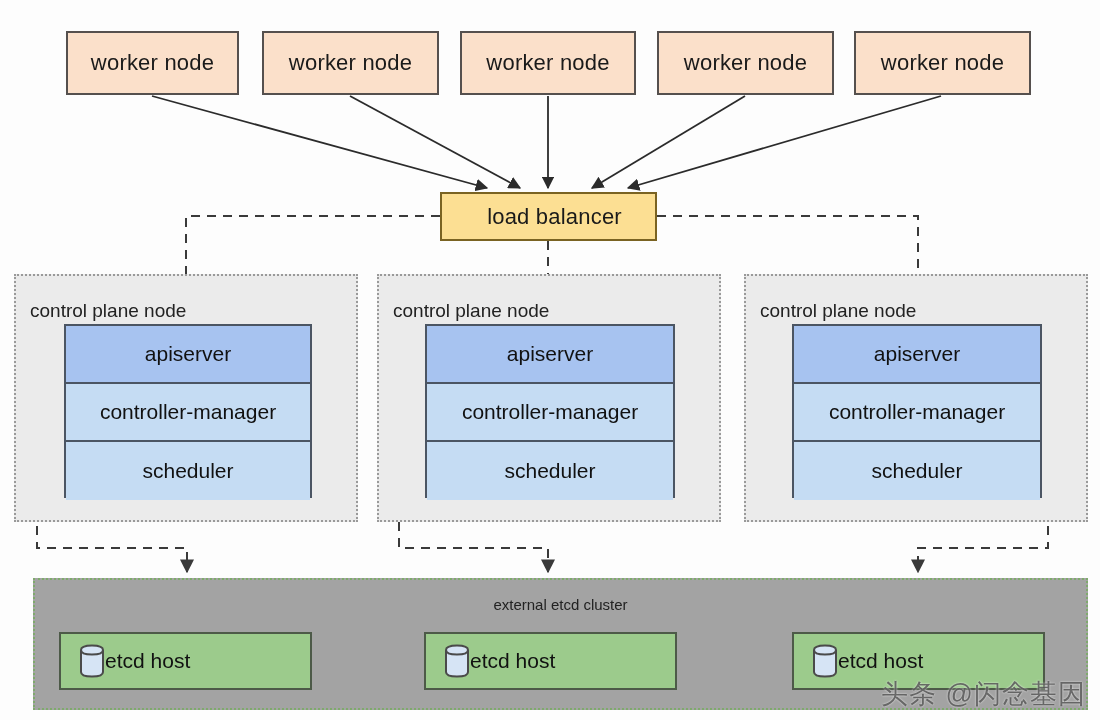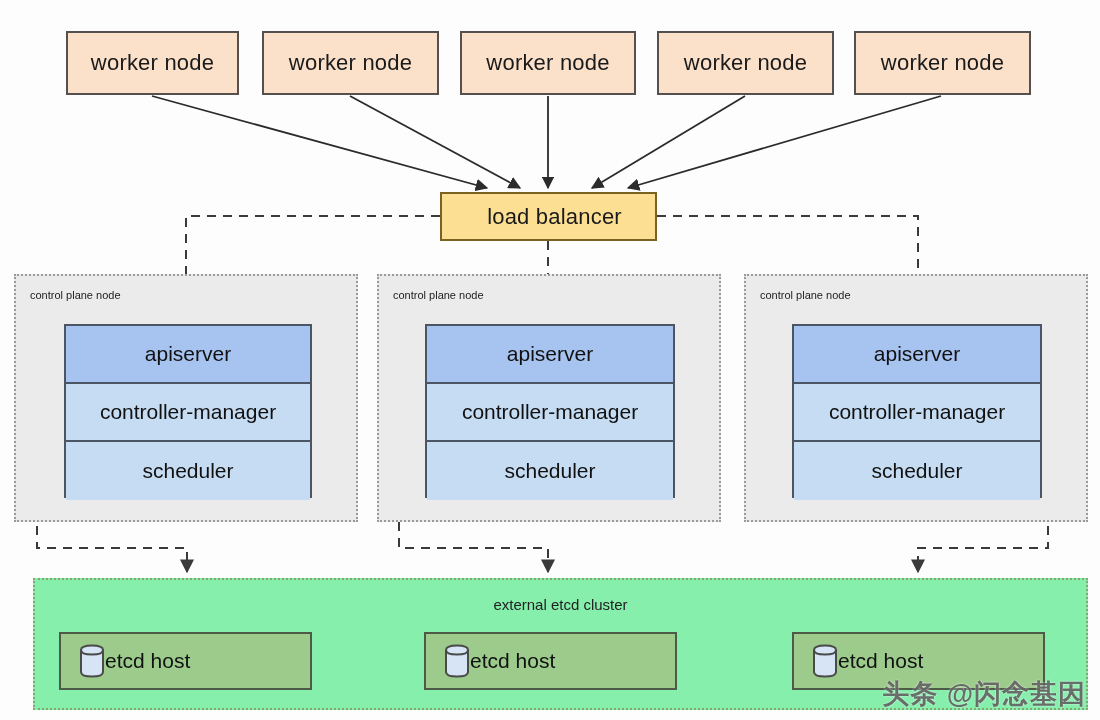--- a/index.html
+++ b/index.html
@@ -54,22 +54,22 @@
   
   .cp-container {
     position: absolute;
     box-sizing: border-box;
     background: #ebebeb;
     border: 2px dotted #9a9a9a;
   }
   .cp-label {
     position: absolute;
     left: 14px;
-    top: 13px;
-    font-size: 11px;
+    top: 24px;
+    font-size: 19px;
     color: #222222;
     white-space: nowrap;
   }
   .cp-stack {
     position: absolute;
     box-sizing: border-box;
     border: 2px solid #4b5563;
   }
   .cp-row {
     box-sizing: border-box;
@@ -82,21 +82,21 @@
     height: 58px;
   }
   .cp-row.apiserver   { background: #a7c3f0; border-bottom: 2px solid #4b5563; }
   .cp-row.controller  { background: #c5dcf3; border-bottom: 2px solid #4b5563; text-align: right; }
   .cp-row.scheduler   { background: #c5dcf3; }
 
   
   .etcd-container {
     position: absolute;
     box-sizing: border-box;
-    background: #86efac;
+    background: #a3a3a3;
     border: 2px dotted #7faa6d;
   }
   .etcd-title {
     position: absolute;
     top: 16px;
     left: 0;
     width: 100%;
     text-align: center;
     font-size: 15px;
     color: #222222;
@@ -122,21 +122,21 @@
     padding-right: 34px;
     white-space: nowrap;
   }
 
   
   .watermark {
     position: absolute;
     right: 14px;
     bottom: 8px;
     font-size: 27px;
-    font-weight: bold;
+    font-weight: normal;
     color: rgba(70,70,70,.78);
     letter-spacing: 1px;
     white-space: nowrap;
     text-shadow: 0 0 2px rgba(255,255,255,.85);
   }
 </style>
 </head>
 <body>
 
 <div id="stage">

